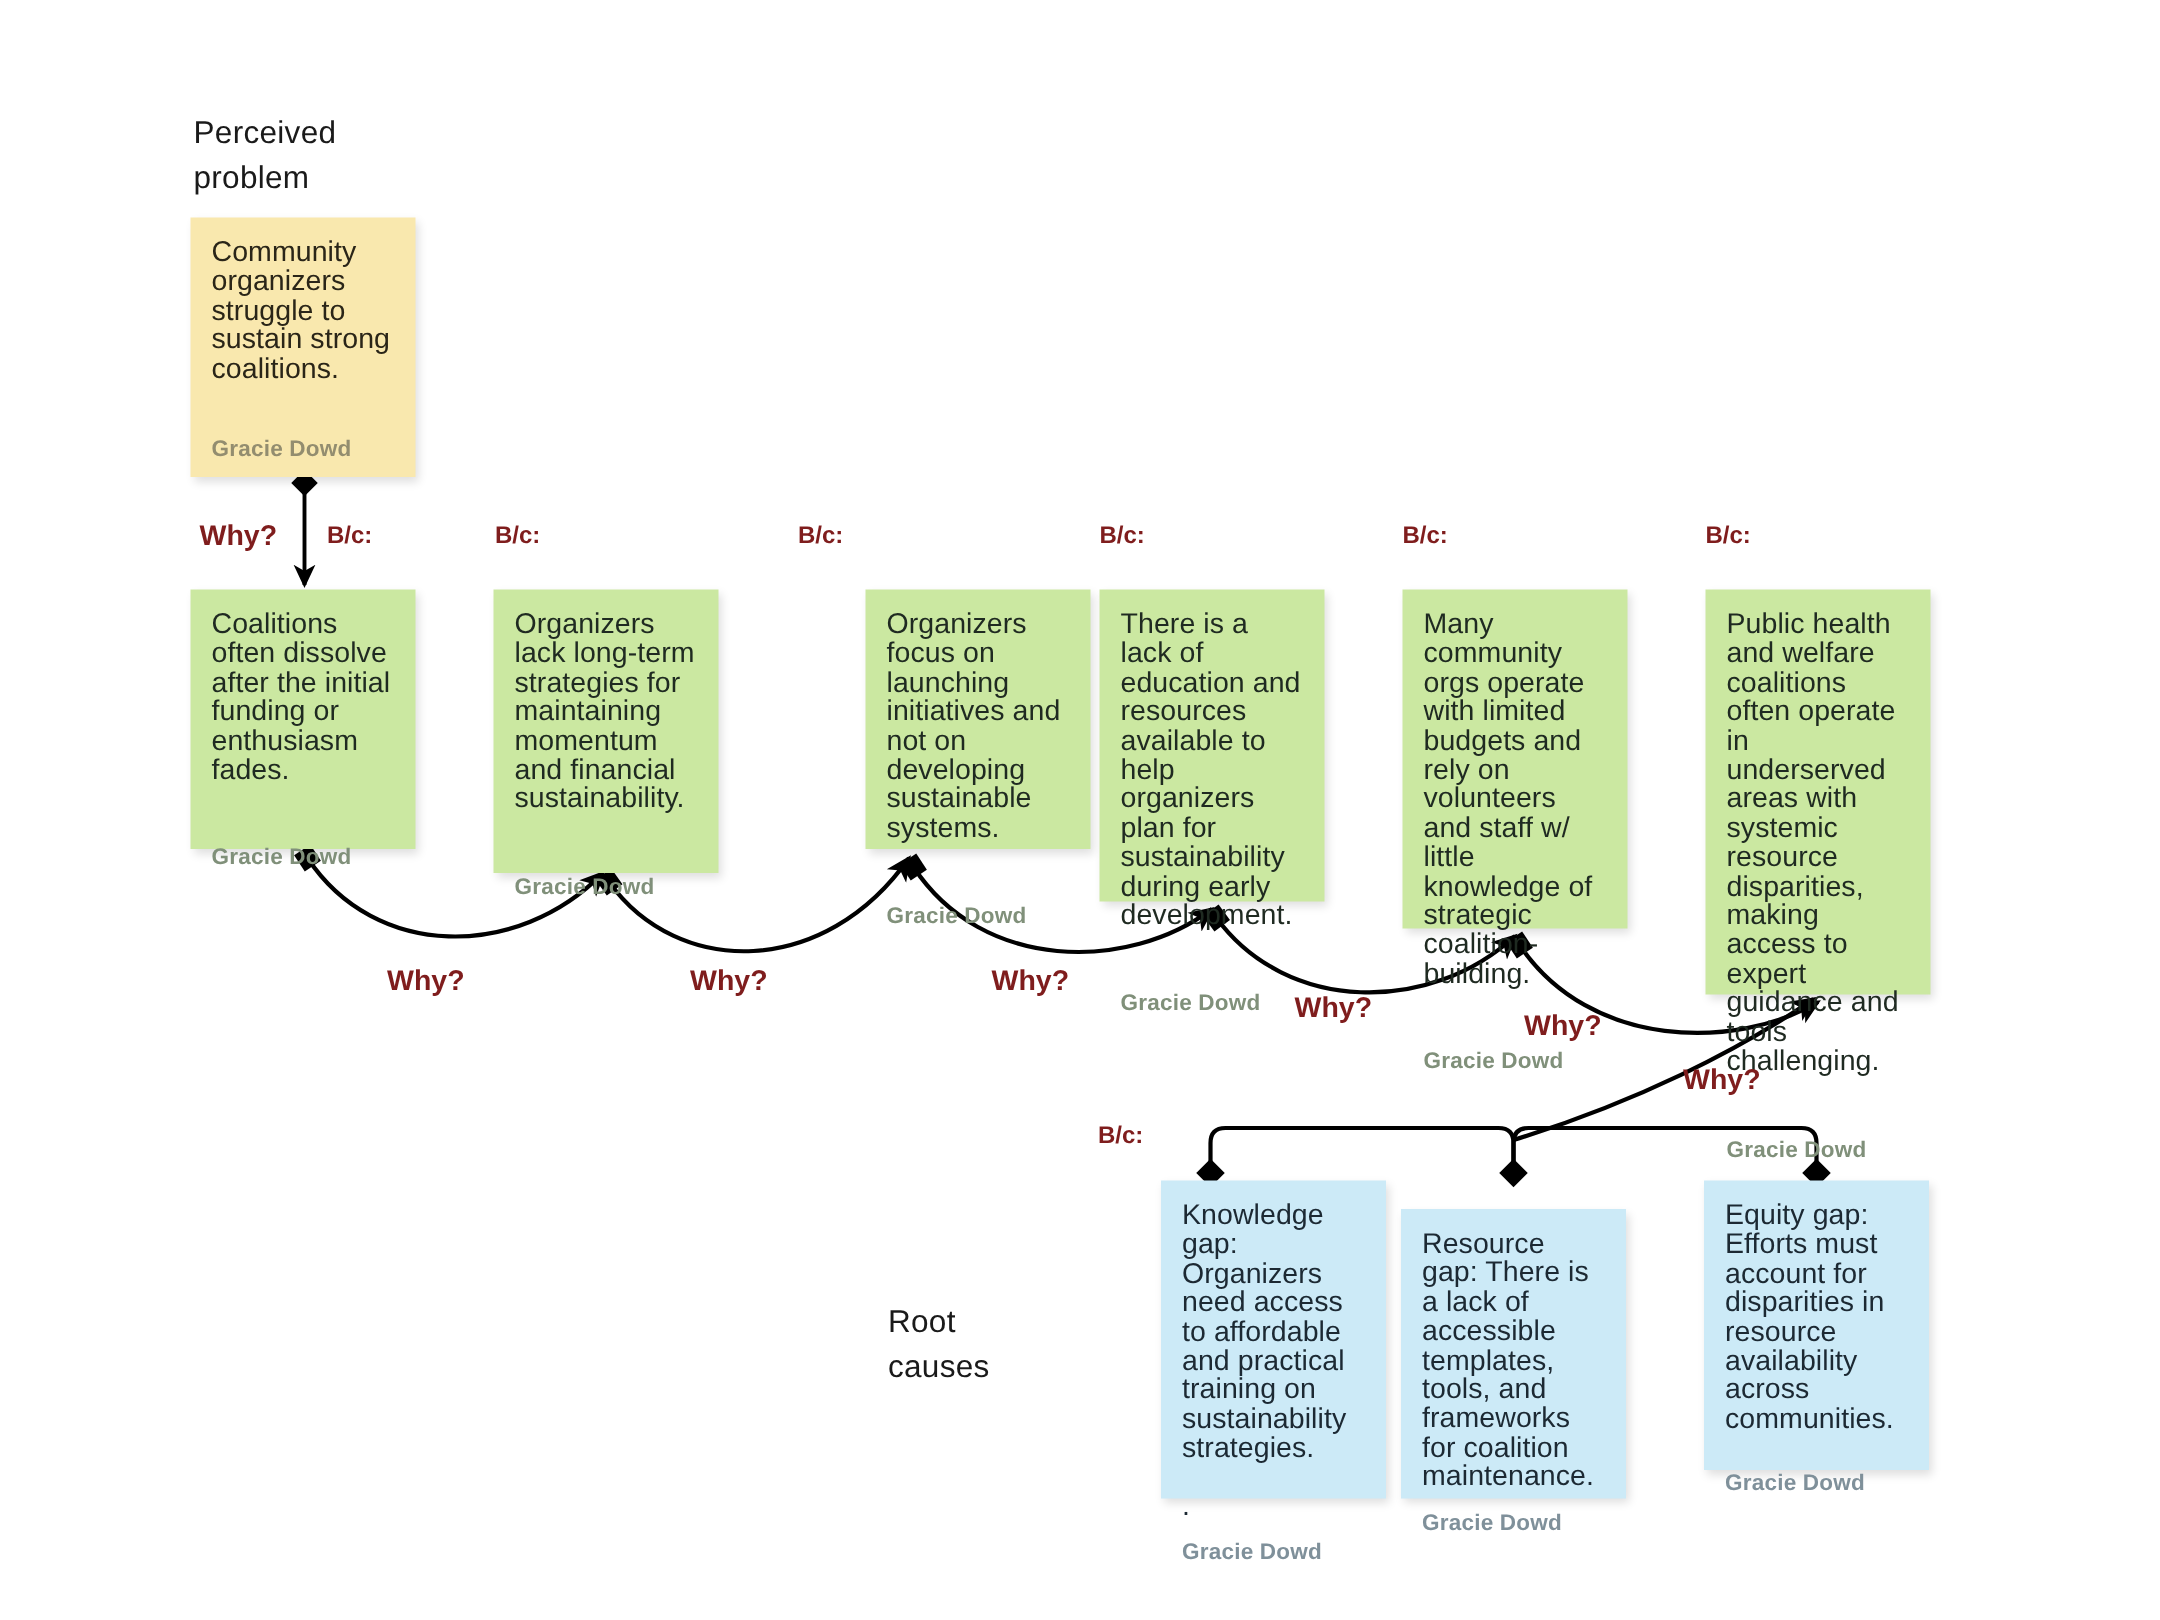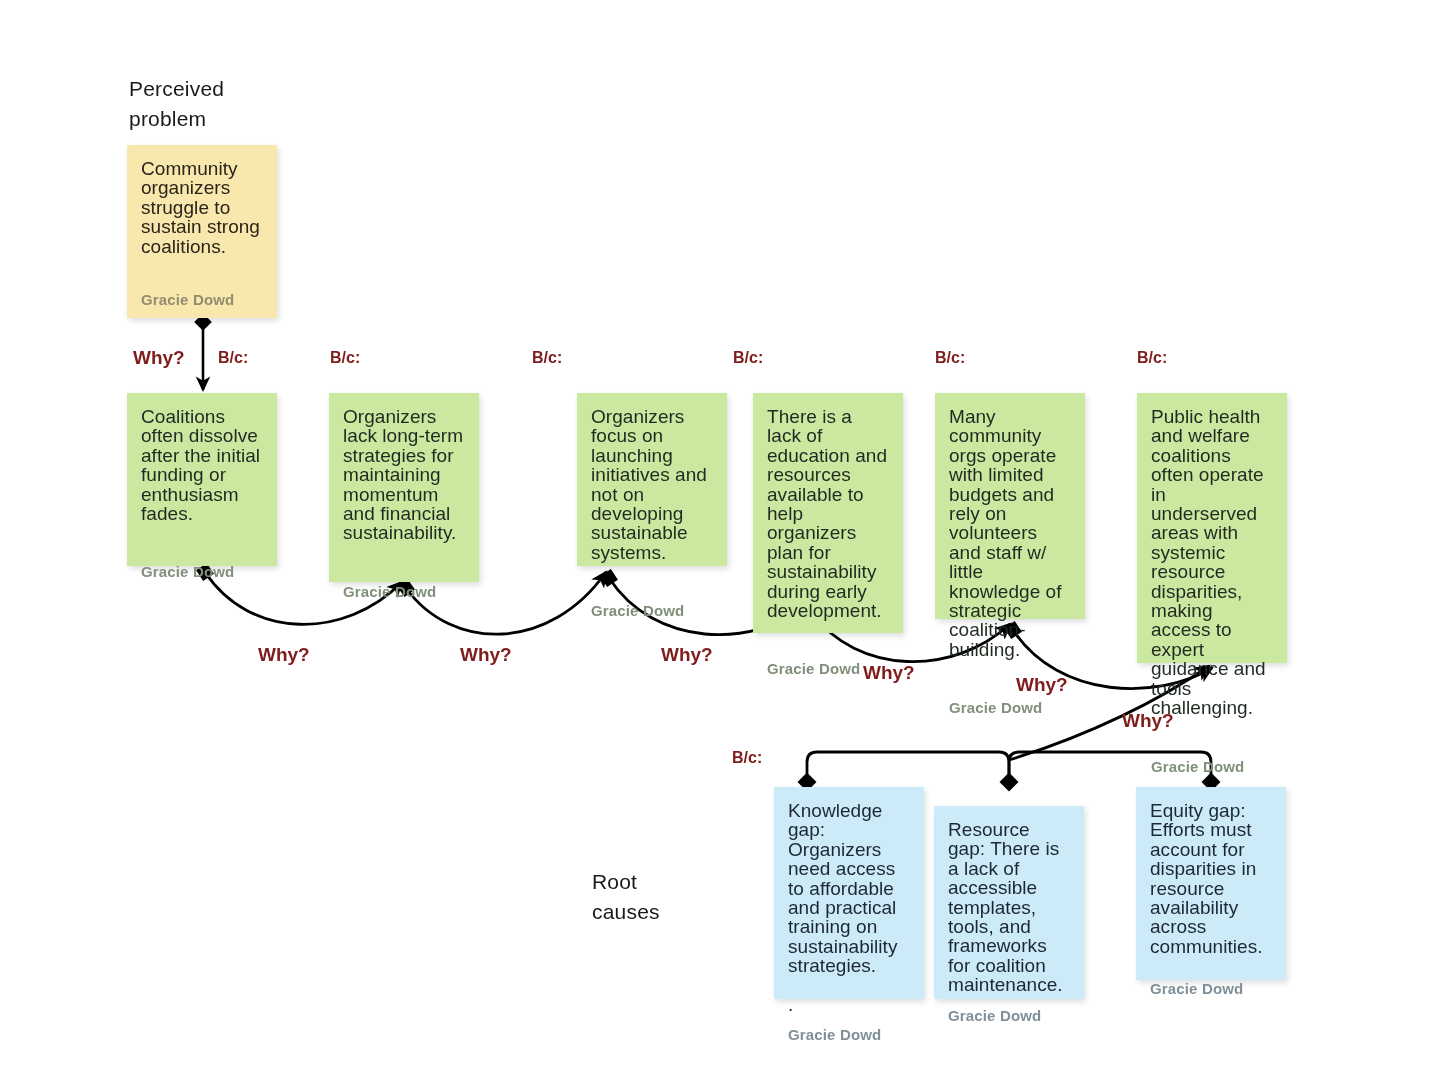--- a/index.html
+++ b/index.html
@@ -170,21 +170,21 @@
   <div class="note green" style="left:329px; top:393px; height:189px;">
     <div class="note-body">Organizers lack long-term strategies for maintaining momentum and financial sustainability.</div>
     <div class="note-author">Gracie Dowd</div>
   </div>
 
   <div class="note green" style="left:531px; top:393px; height:173px;margin-left:46px;">
     <div class="note-body">Organizers focus on launching initiatives and not on developing sustainable systems.</div>
     <div class="note-author">Gracie Dowd</div>
   </div>
 
-  <div class="note green" style="left:733px; top:393px; height:240px;margin-left:20px;">
+  <div class="note green" style="left:733px; top:393px; height:208px;">
     <div class="note-body">There is a lack of education and resources available to help organizers plan for sustainability during early development.</div>
     <div class="note-author">Gracie Dowd</div>
   </div>
 
   <div class="note green" style="left:935px; top:393px; height:226px;">
     <div class="note-body">Many community orgs operate with limited budgets and rely on volunteers and staff w/ little knowledge of strategic coalition-building.</div>
     <div class="note-author">Gracie Dowd</div>
   </div>
 
   <div class="note green" style="left:1137px; top:393px; height:270px;">

